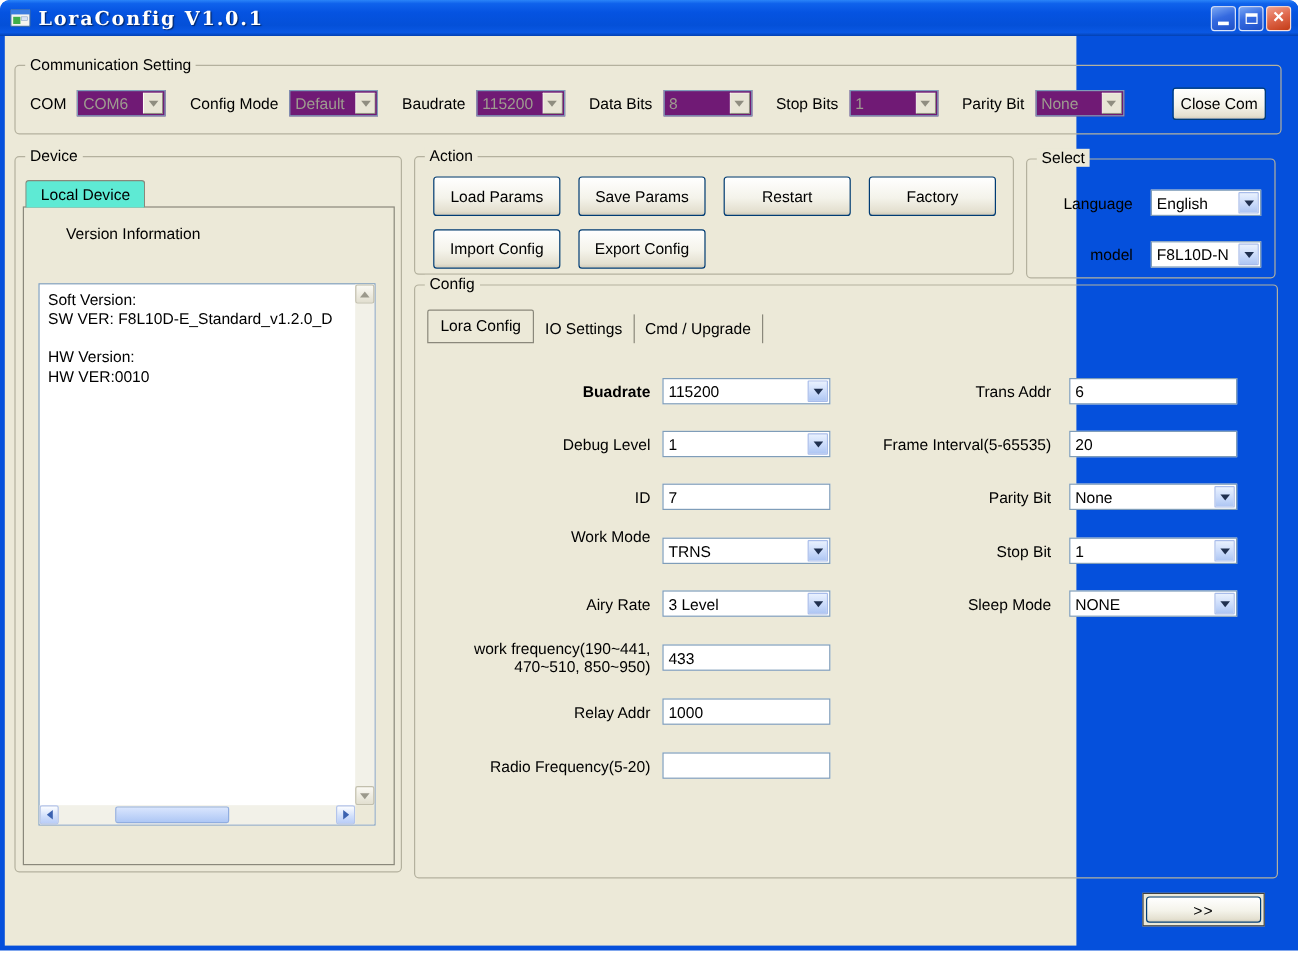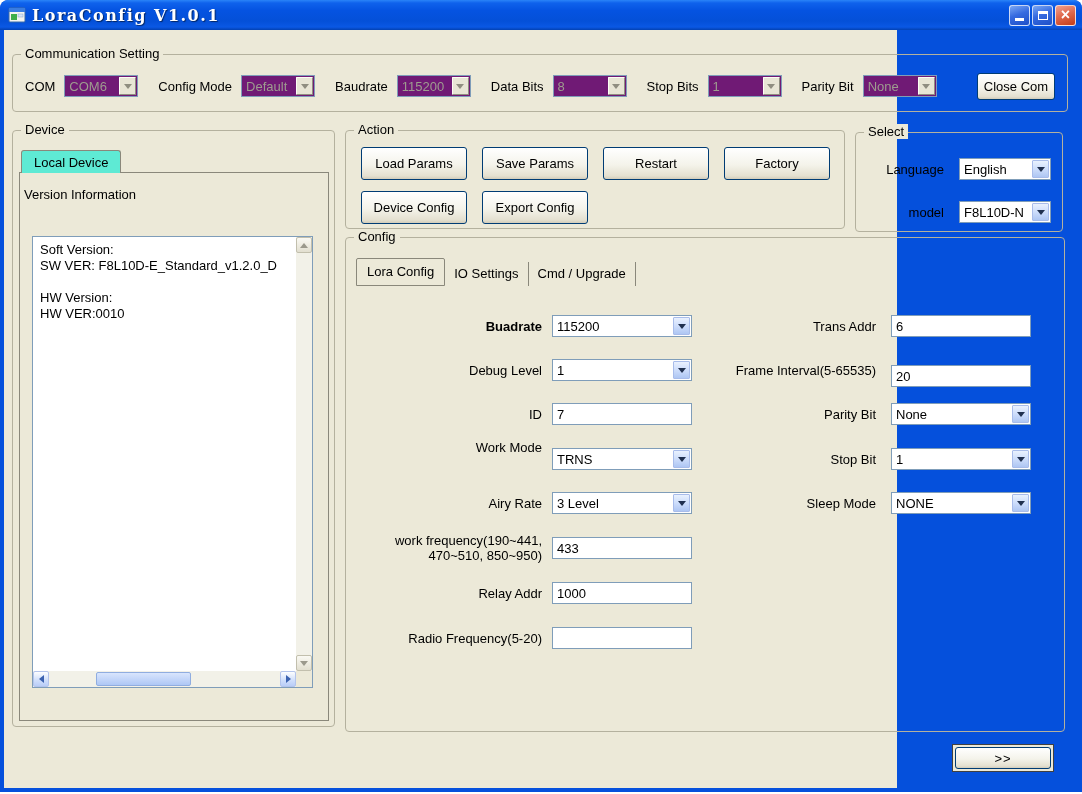--- a/index.html
+++ b/index.html
@@ -109,21 +109,21 @@
   .dtab {
     position: absolute; left: 8px; top: 19px; height: 23px; padding: 0 12px;
     display: flex; align-items: center;
     background: #5eead4; border: 1px solid #8a887b; border-bottom: none;
     border-radius: 3px 3px 0 0; z-index: 2;
   }
   .dpanel {
     position: absolute; left: 6px; top: 41px; width: 310px; height: 549px;
     border: 1px solid #8a887b; background: #ECE9D8;
   }
-  .vi-label { position: absolute; left: 4px; top: 14px; }
+  .vi-label { position: absolute; left: 35px; top: 14px; }
   .textbox {
     position: absolute; left: 12px; top: 63px; width: 281px; height: 452px;
     background: #fff; border: 1px solid #7F9DB9;
   }
   .tb-text {
     position: absolute; left: 0; top: 0; right: 16px; bottom: 16px;
     padding: 5px 7px; white-space: pre; overflow: hidden; line-height: 16px;
   }
   .vscroll { position: absolute; top: 0; right: 0; bottom: 16px; width: 16px; background: #f2f1e8; }
   .vscroll .sbtn { position: absolute; left: 0; top: 0; width: 16px; height: 16px; }
@@ -293,21 +293,21 @@
         </div>
       </div>
     </div>
 
     <div class="group" style="left:341px;top:100px;width:500px;height:99px;">
       <span class="gtitle">Action</span>
       <button class="btn abtn" style="left:15px;top:16px;">Load Params</button>
       <button class="btn abtn" style="left:136px;top:16px;">Save Params</button>
       <button class="btn abtn" style="left:257px;top:16px;">Restart</button>
       <button class="btn abtn" style="left:378px;top:16px;">Factory</button>
-      <button class="btn abtn" style="left:15px;top:60px;">Device Config</button>
+      <button class="btn abtn" style="left:15px;top:60px;">Import Config</button>
       <button class="btn abtn" style="left:136px;top:60px;">Export Config</button>
     </div>
 
     <div class="group" style="left:851px;top:102px;width:208px;height:100px;">
       <span class="gtitle">Select</span>
       <div class="slbl" style="top:29px;">Language</div>
       <div class="combo scombo" style="top:25px;">
         <span>English</span>
         <span class="arrowbtn">
             <i class="tri"></i>
@@ -371,21 +371,21 @@
       <div class="flbl L" style="top:344px;">Relay Addr</div>
       <input class="tinput ffield L" style="top: 344px;" value="1000">
 
       <div class="flbl L" style="top:389px;">Radio Frequency(5-20)</div>
       <input class="tinput ffield L" style="top: 389px;">
 
       <div class="flbl R" style="top:77px;">Trans Addr</div>
       <input class="tinput ffield R" style="top: 77px;" value="6">
 
       <div class="flbl R" style="top:121px;">Frame Interval(5-65535)</div>
-      <input class="tinput ffield R" style="top: 127px;" value="20">
+      <input class="tinput ffield R" style="top: 121px;" value="20">
 
       <div class="flbl R" style="top:165px;">Parity Bit</div>
       <div class="combo ffield R" style="top:165px;">
         <span>None</span>
         <span class="arrowbtn">
             <i class="tri"></i>
           </span>
       </div>
 
       <div class="flbl R" style="top:210px;">Stop Bit</div>

